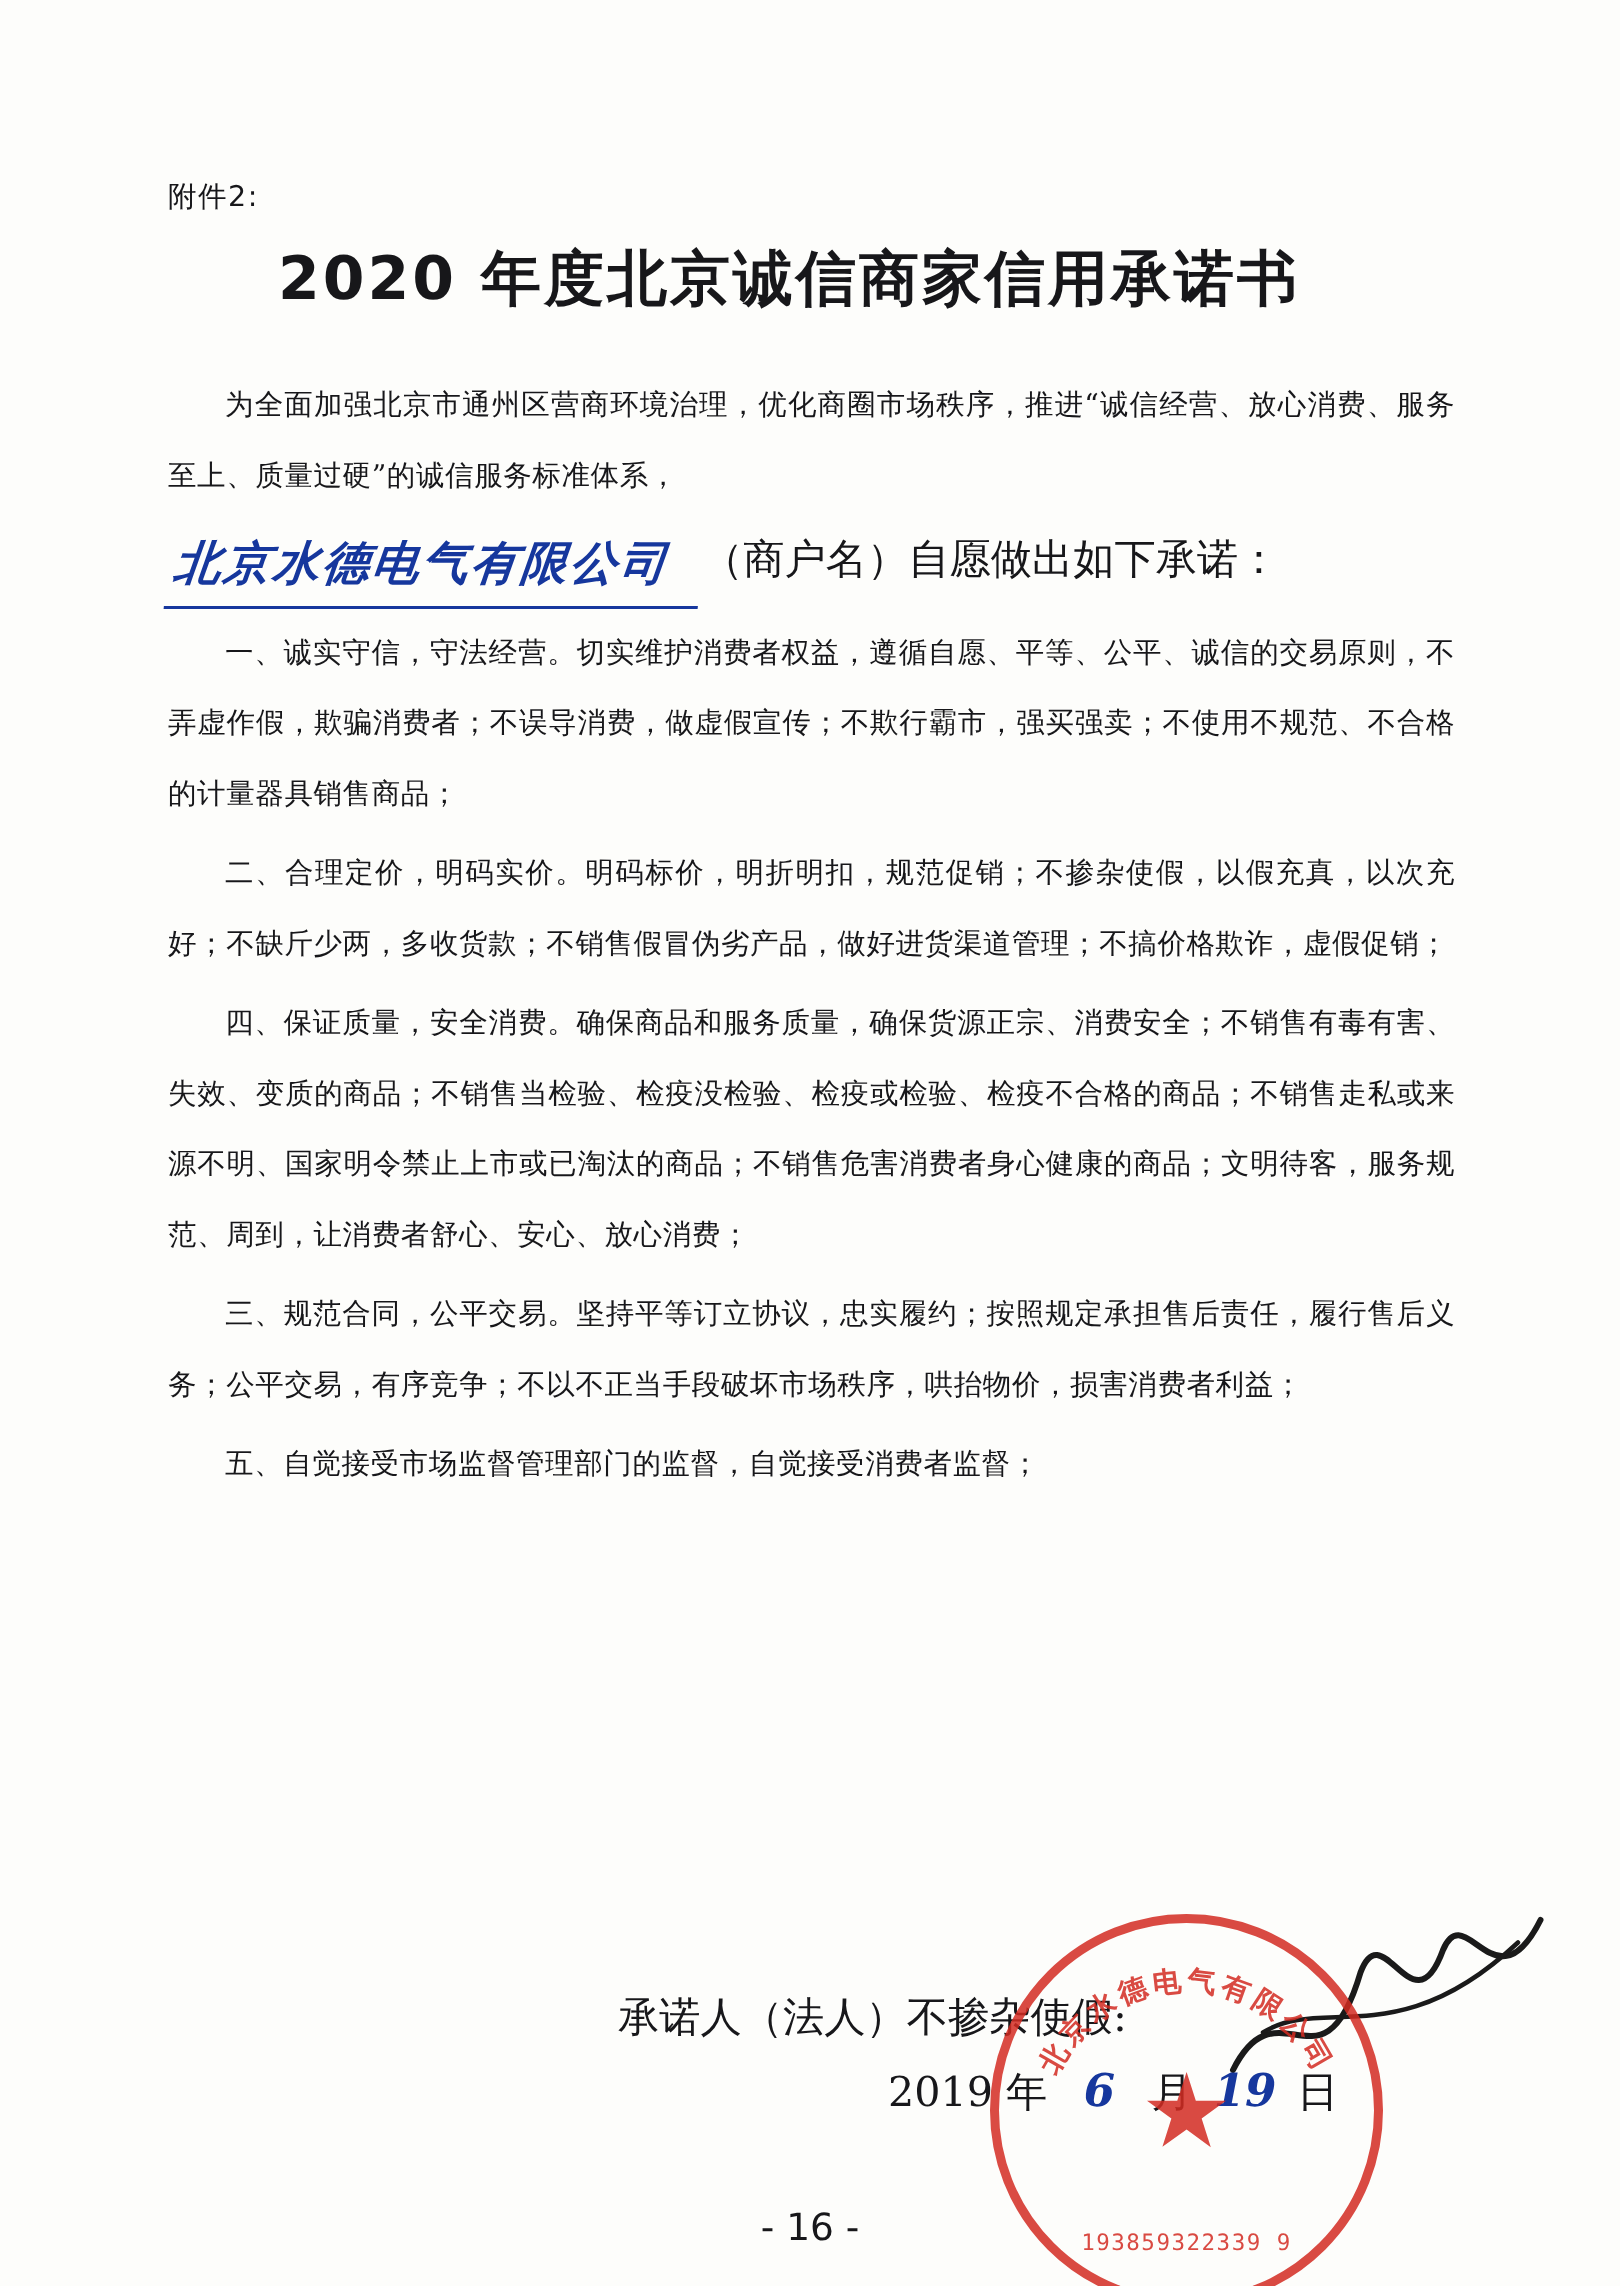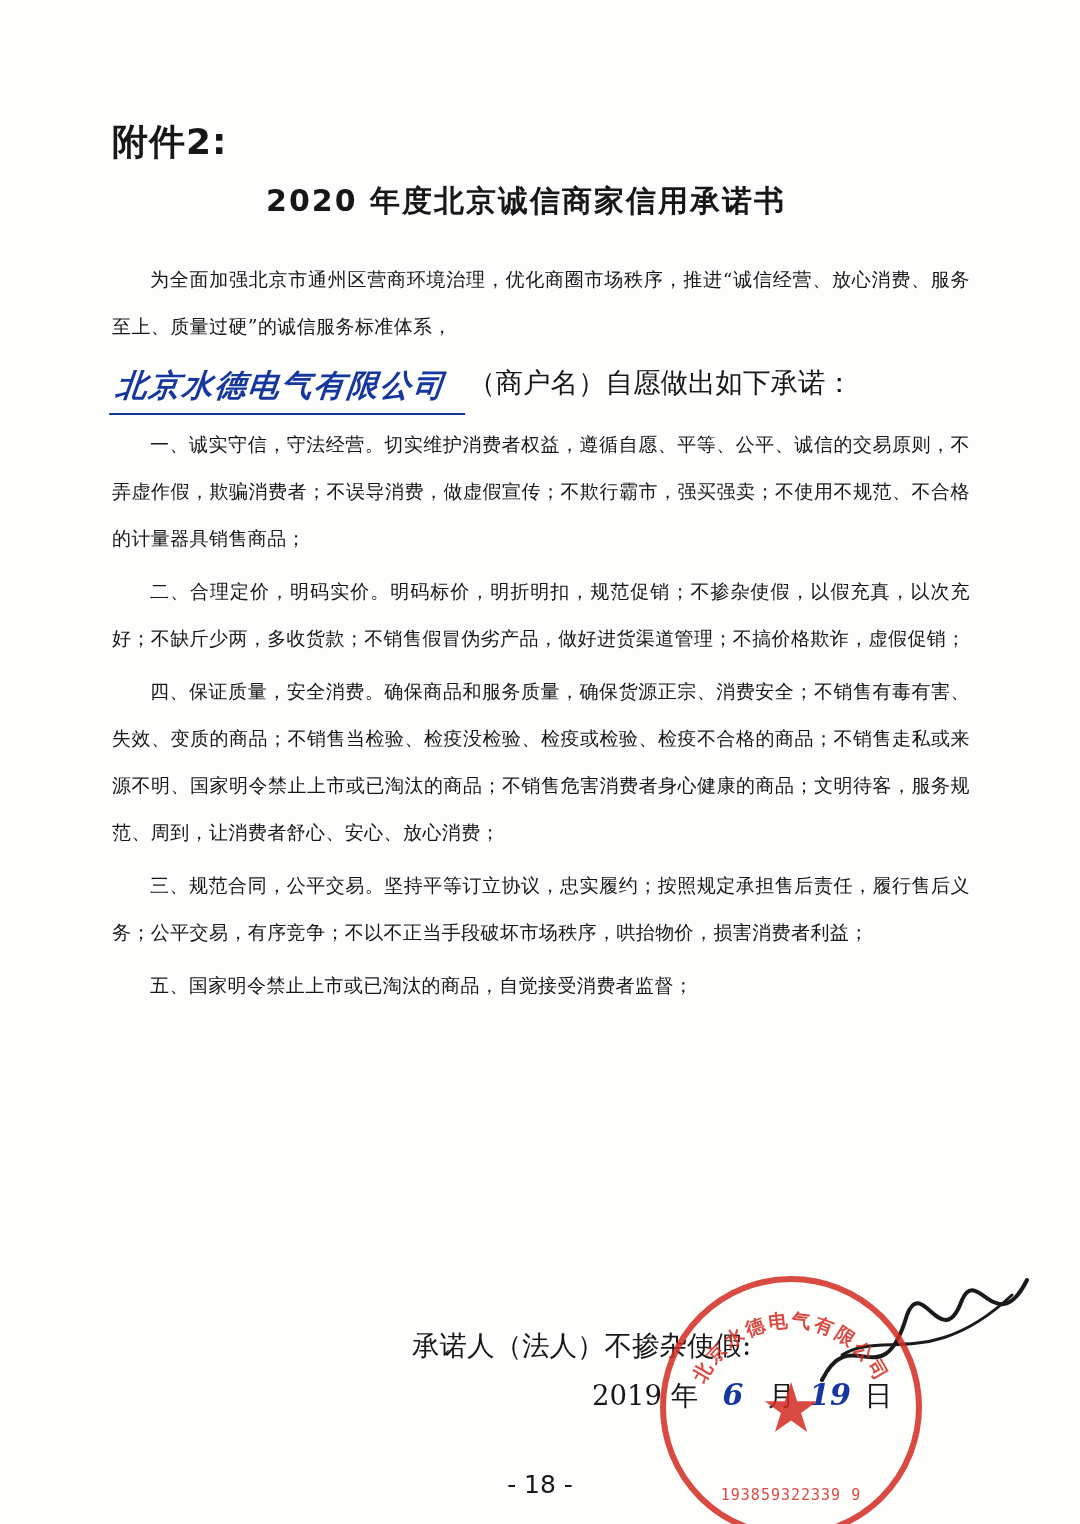--- a/index.html
+++ b/index.html
@@ -16,29 +16,29 @@
     font-family: "DejaVu Serif", "Liberation Serif", serif;
     color: #17171a;
   }
   .doc-body {
     position: absolute;
     left: 112px;
     top: 118px;
     width: 858px;
   }
   .attachment-label {
-    font-size: 36px;
+    font-size: 19px;
     letter-spacing: 1px;
     font-family: "DejaVu Sans", "Liberation Sans", sans-serif;
-    font-weight: 700;
+    font-weight: 400;
     margin-bottom: 14px;
   }
   .doc-title {
     text-align: center;
-    font-size: 30px;
+    font-size: 40px;
     font-weight: 700;
     letter-spacing: 2px;
     font-family: "DejaVu Sans", "Liberation Sans", sans-serif;
     margin: 10px 0 34px 0;
     padding-right: 30px;
   }
   p.para {
     font-size: 19px;
     line-height: 47px;
     margin: 0 0 6px 0;
@@ -174,21 +174,21 @@
     <p class="para indent">为全面加强北京市通州区营商环境治理，优化商圈市场秩序，推进“诚信经营、放心消费、服务至上、质量过硬”的诚信服务标准体系，</p>
 
     <div class="merchant-line">
       <span class="handwriting">北京水德电气有限公司</span><span>（商户名）自愿做出如下承诺：</span>
     </div>
 
     <p class="para indent">一、诚实守信，守法经营。切实维护消费者权益，遵循自愿、平等、公平、诚信的交易原则，不弄虚作假，欺骗消费者；不误导消费，做虚假宣传；不欺行霸市，强买强卖；不使用不规范、不合格的计量器具销售商品；</p>
     <p class="para indent">二、合理定价，明码实价。明码标价，明折明扣，规范促销；不掺杂使假，以假充真，以次充好；不缺斤少两，多收货款；不销售假冒伪劣产品，做好进货渠道管理；不搞价格欺诈，虚假促销；</p>
     <p class="para indent">四、保证质量，安全消费。确保商品和服务质量，确保货源正宗、消费安全；不销售有毒有害、失效、变质的商品；不销售当检验、检疫没检验、检疫或检验、检疫不合格的商品；不销售走私或来源不明、国家明令禁止上市或已淘汰的商品；不销售危害消费者身心健康的商品；文明待客，服务规范、周到，让消费者舒心、安心、放心消费；</p>
     <p class="para indent">三、规范合同，公平交易。坚持平等订立协议，忠实履约；按照规定承担售后责任，履行售后义务；公平交易，有序竞争；不以不正当手段破坏市场秩序，哄抬物价，损害消费者利益；</p>
-    <p class="para indent">五、国家明令禁止上市或已淘汰的商品，自觉接受消费者监督；</p>
+    <p class="para indent">五、自觉接受市场监督管理部门的监督，自觉接受消费者监督；</p>
 
   </div>
 
   <div class="sign-block">
     <div class="sign-row">
       <span>承诺人（法人）不掺杂使假:</span>
       <svg class="signature-scribble" viewBox="0 0 230 150">
         <path d="M10 120 C 40 60, 70 140, 95 55 C 110 15, 130 95, 150 40 C 165 5, 185 80, 215 20" stroke="#1a1a1a" stroke-width="4" fill="none" stroke-linecap="round"></path>
         <path d="M30 95 C 70 70, 120 110, 200 35" stroke="#1a1a1a" stroke-width="3" fill="none" stroke-linecap="round"></path>
       </svg>
@@ -208,15 +208,15 @@
         <path id="arcTop" d="M 30 140 A 95 95 0 0 1 220 140" fill="none"></path>
       </defs>
       <text>
         <textPath href="#arcTop" startOffset="50%" text-anchor="middle">北京水德电气有限公司</textPath>
       </text>
     </svg>
     <span class="star">★</span>
     <div class="code">193859322339 9</div>
   </div>
 
-  <div class="page-number">- 18 -</div>
+  <div class="page-number">- 16 -</div>
 
 </div>
 
 </body></html>

